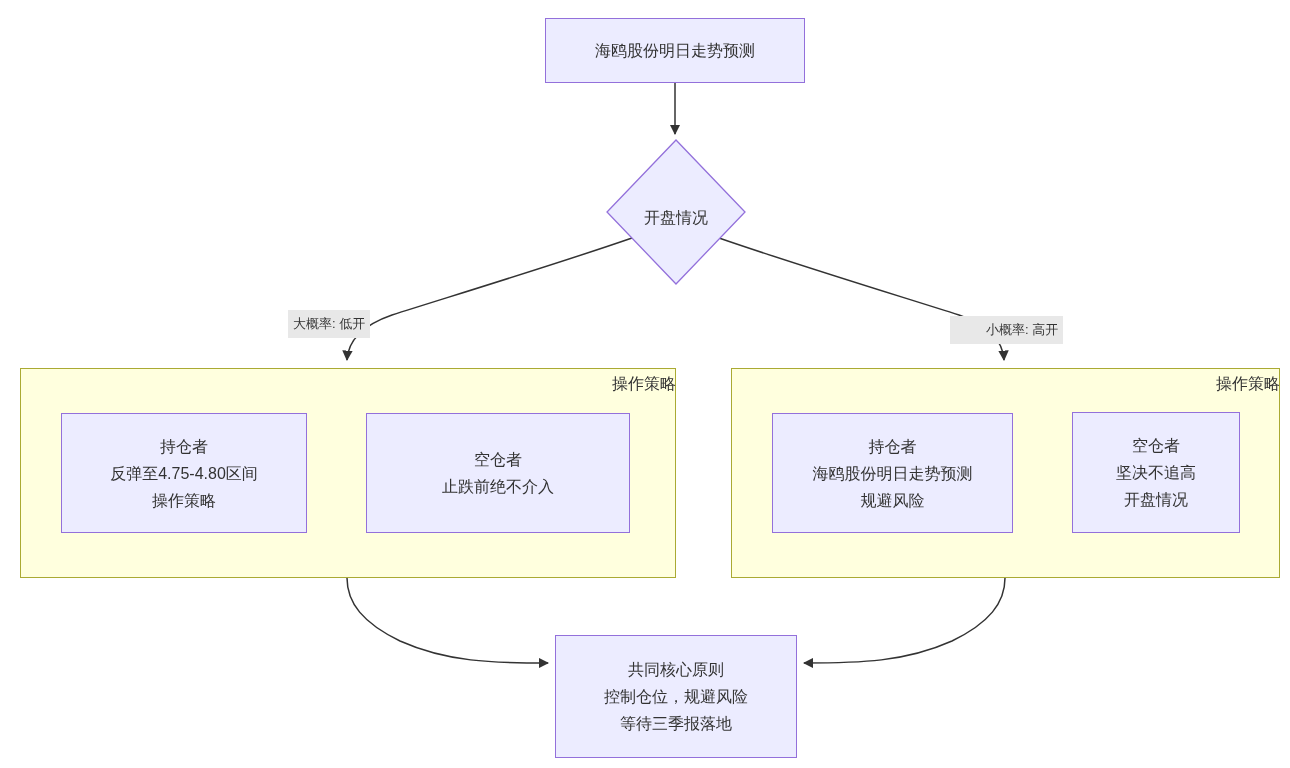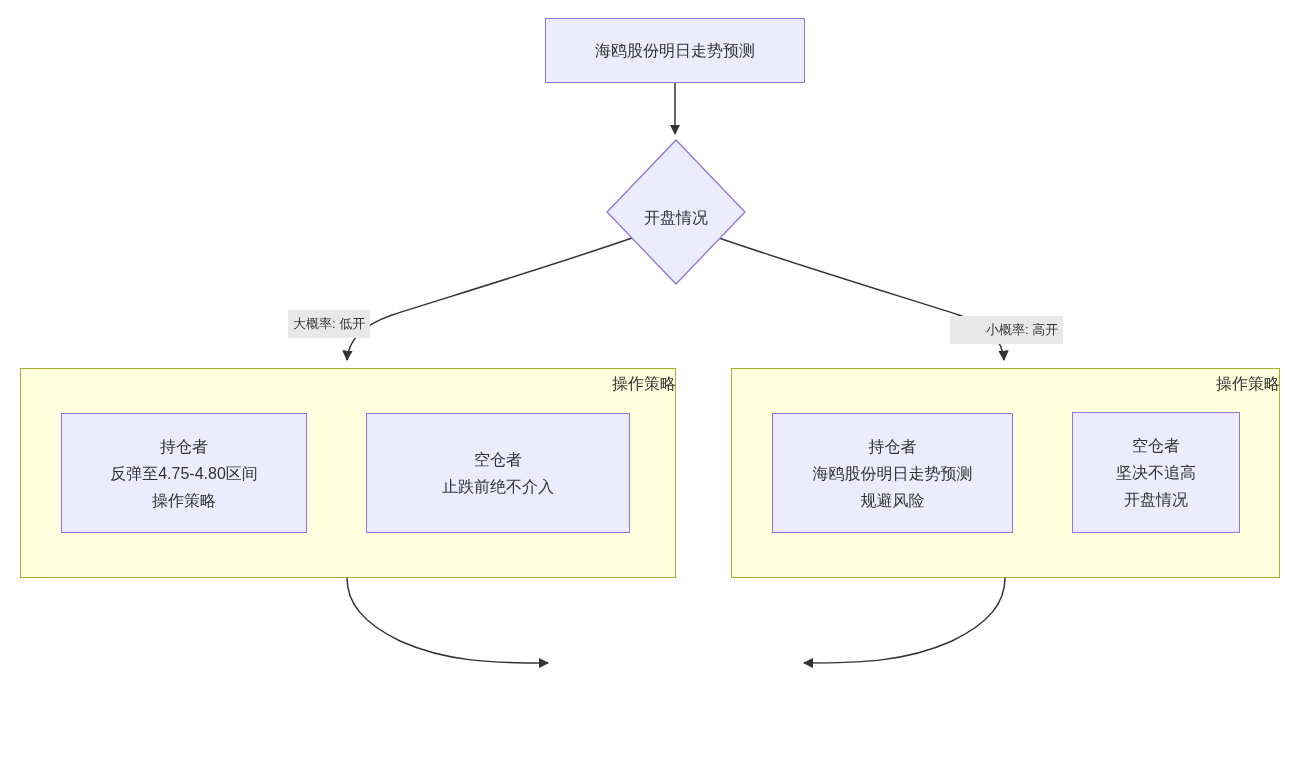--- a/index.html
+++ b/index.html
@@ -101,14 +101,19 @@
     <span class="ln">海鸥股份明日走势预测</span>
     <span class="ln">规避风险</span>
   </div>
 
   <div class="node" style="left:1072px; top:412px; width:168px; height:121px;">
     <span class="ln">空仓者</span>
     <span class="ln">坚决不追高</span>
     <span class="ln">开盘情况</span>
   </div>
 
+  <div class="node" style="left:555px; top:635px; width:242px; height:123px;">
+    <span class="ln">共同核心原则</span>
+    <span class="ln">控制仓位，规避风险</span>
+    <span class="ln">等待三季报落地</span>
+  </div>
 
 </div>
 
 </body></html>

